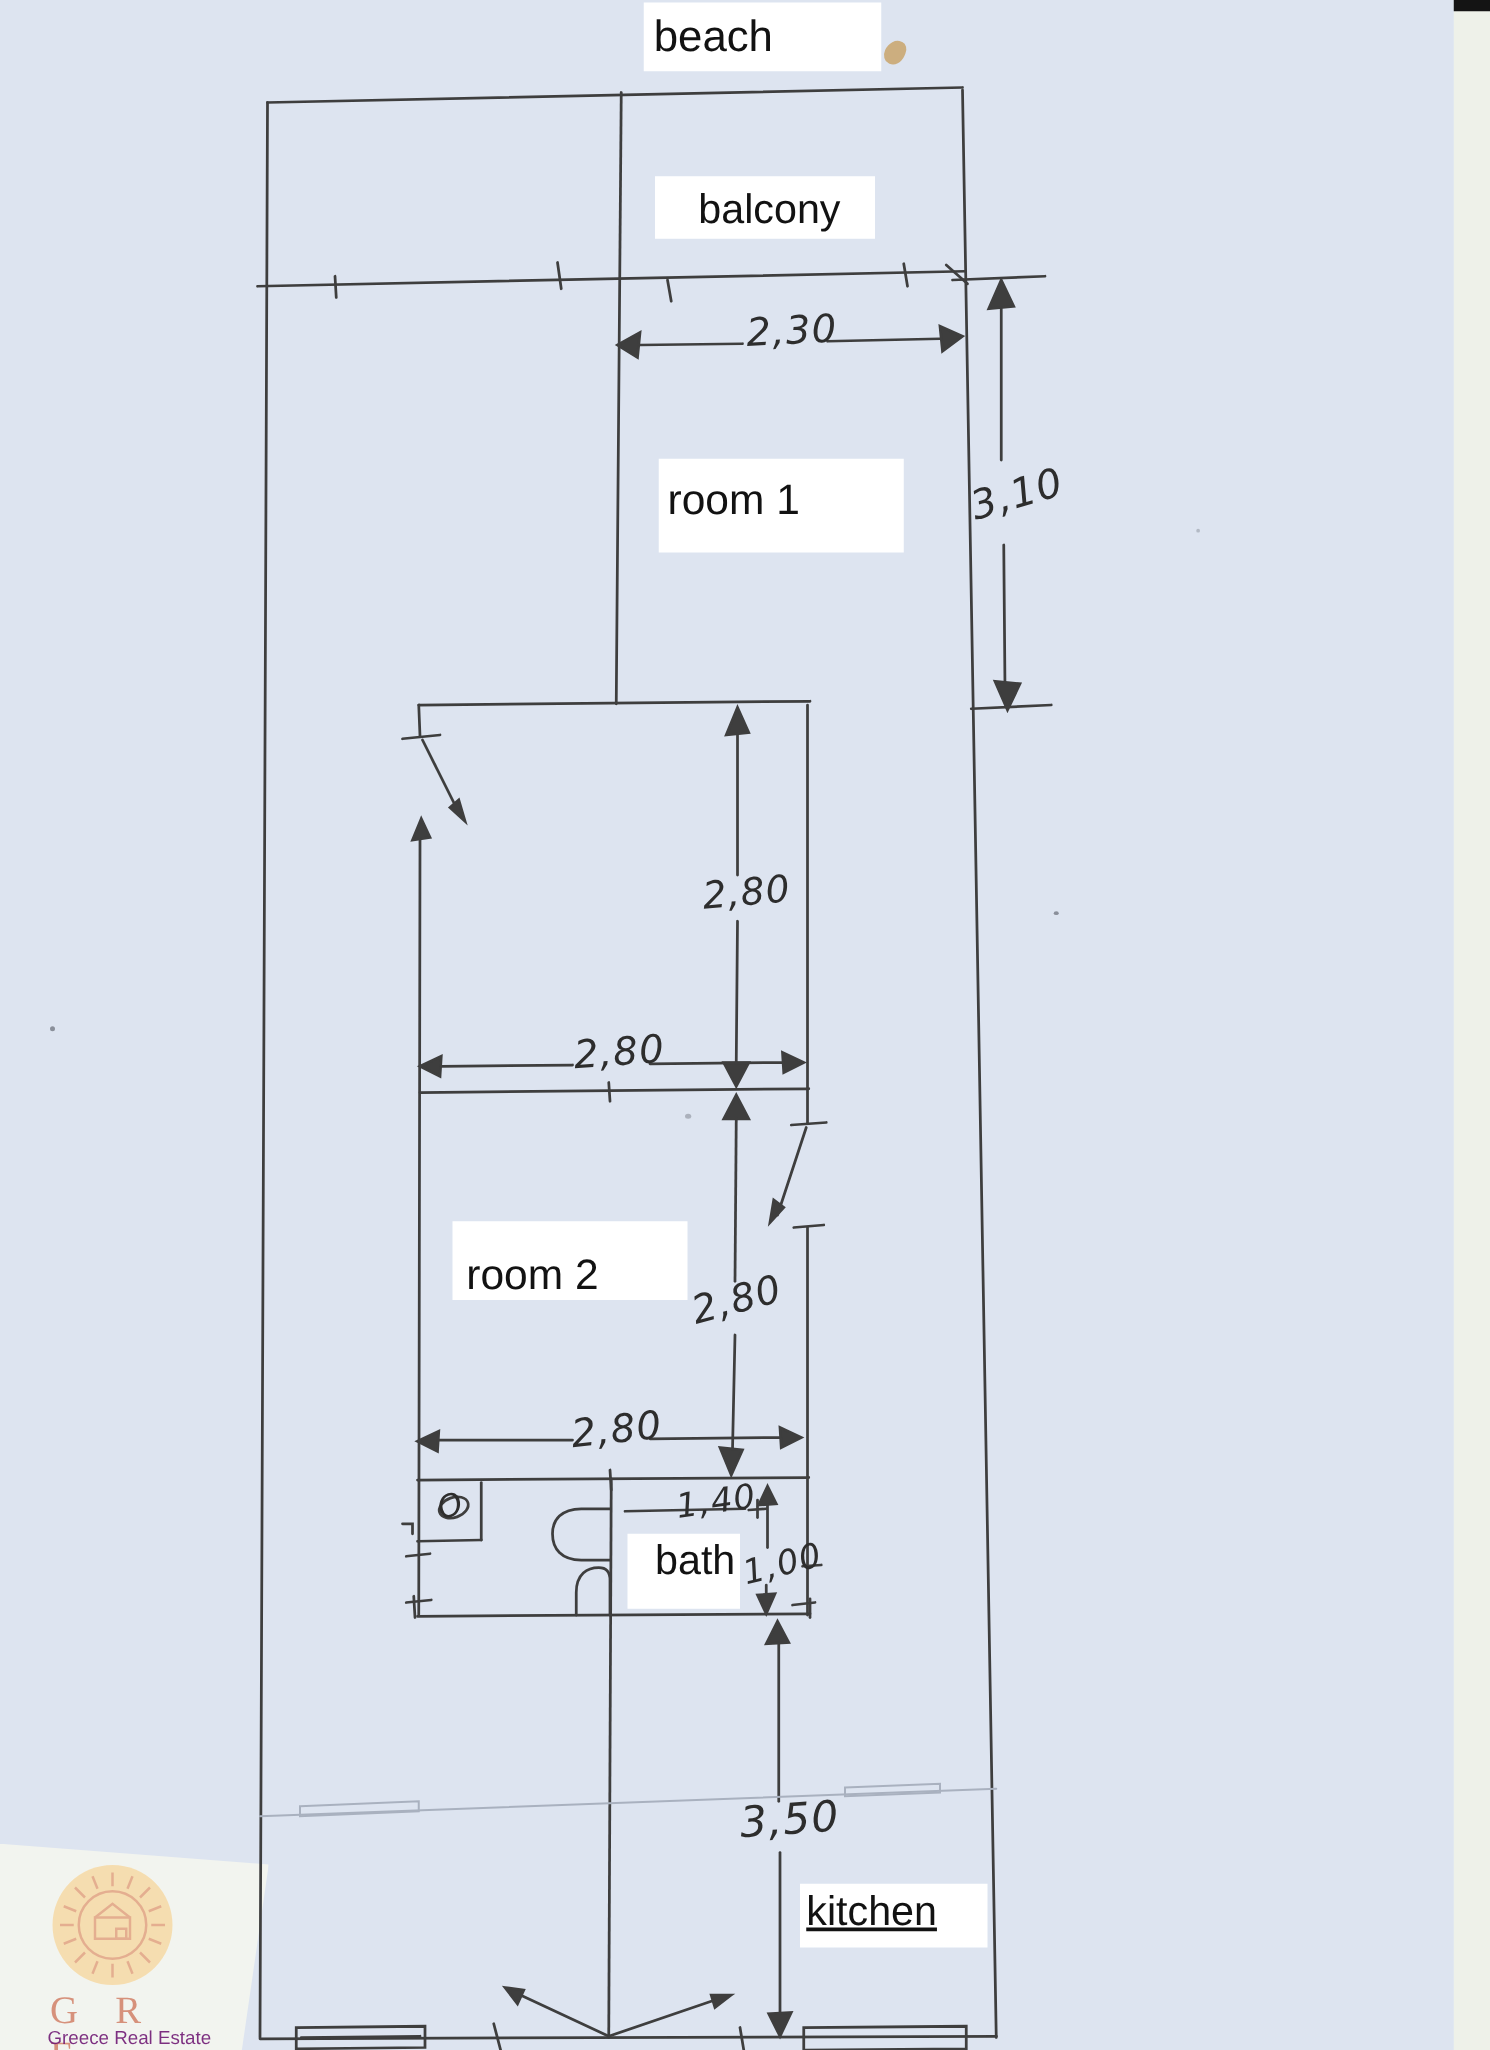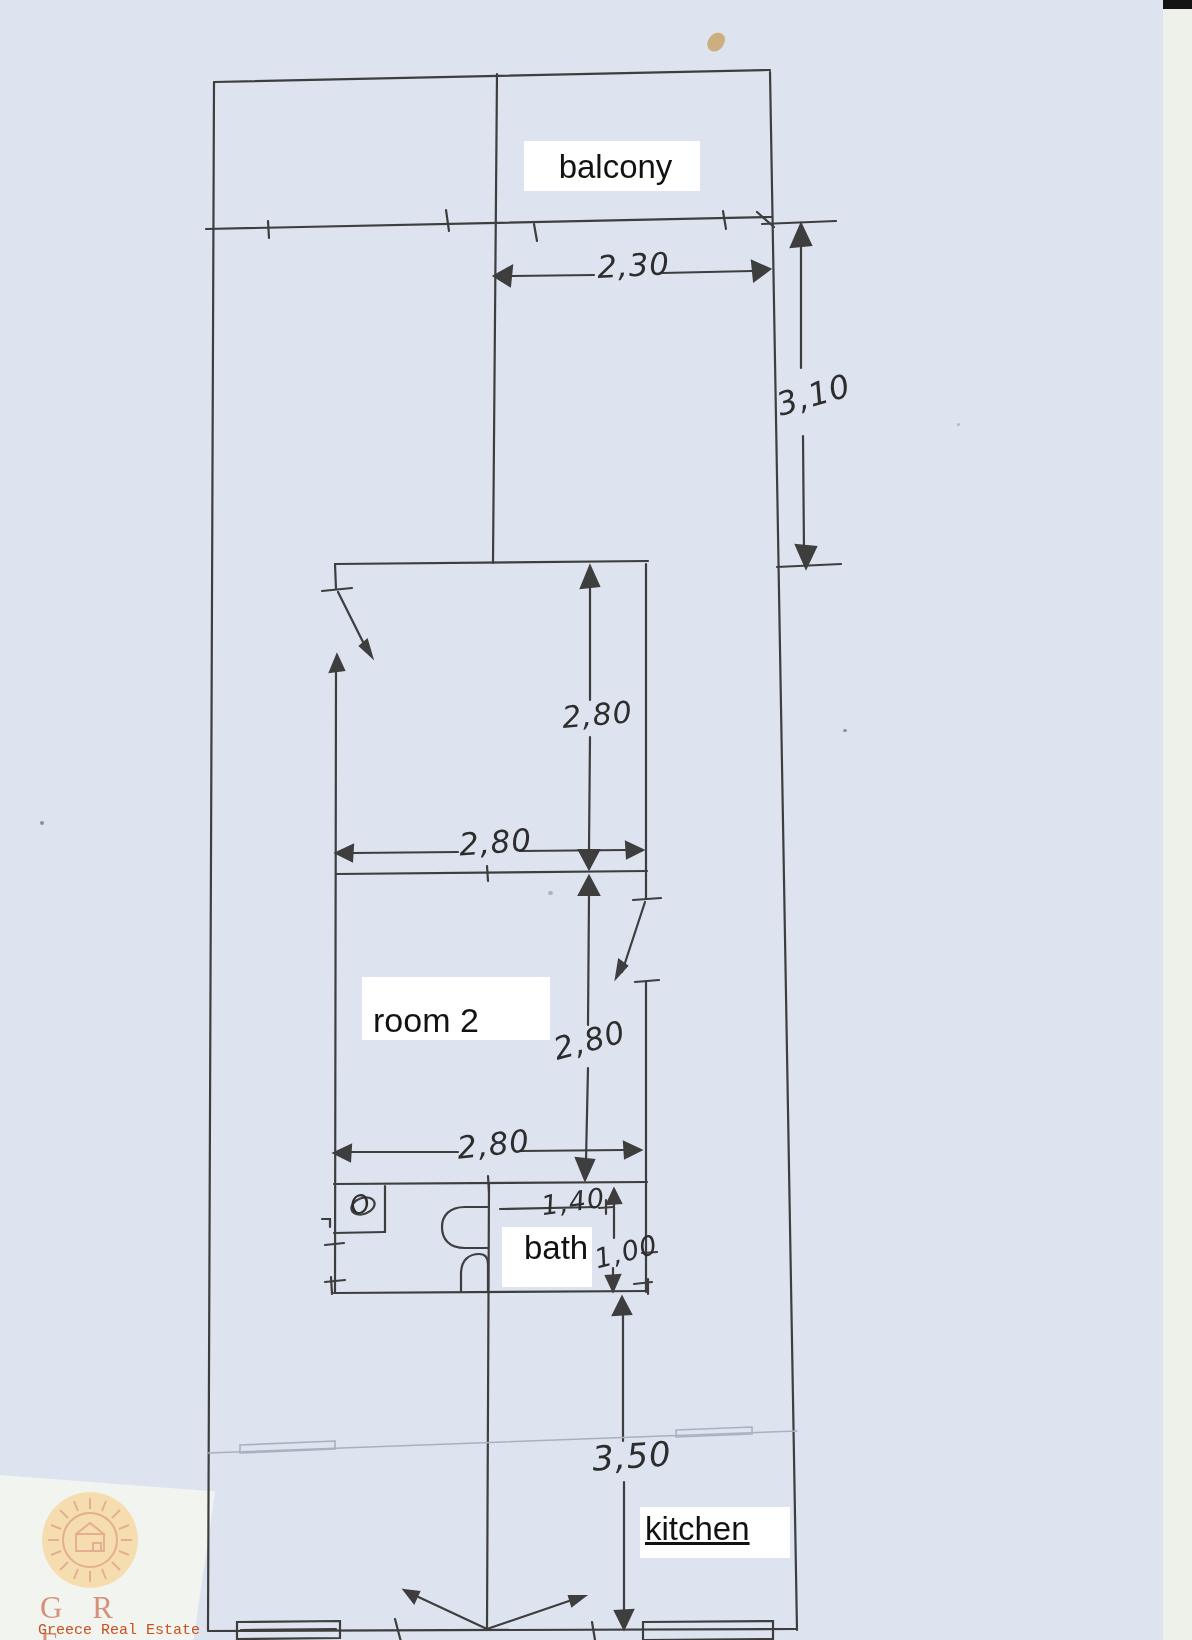--- a/index.html
+++ b/index.html
@@ -42,21 +42,21 @@
   #dim-bath-width       {left:541px;top:1186px;font-size:27px;transform:rotate(-8deg);}
   #dim-bath-depth       {left:594px;top:1236px;font-size:27px;transform:rotate(-14deg);}
   #dim-kitchen-depth    {left:592px;top:1436px;font-size:34px;transform:rotate(-4deg);}
   #toilet-mark          {left:350px;top:1190px;font-size:25px;transform:rotate(-18deg);}
 
   
   #logo-initials{position:absolute;left:40px;top:1590px;width:130px;
     font-family:"Liberation Serif", serif;font-size:31px;letter-spacing:11px;
     color:#d0795f;opacity:.8;}
   #logo-name{position:absolute;left:38px;top:1622px;
-    font-family:Liberation Mono, monospace;font-size:15px;color:#c2410c;opacity:.9;}
+    font-family:Liberation Sans, sans-serif;font-size:15px;color:#701a75;opacity:.9;}
 </style>
 </head>
 <body>
 
 <div id="page">
 
   <div id="corner-wedge"></div>
   <div id="scan-strip"></div>
   <div id="scan-bar"></div>
   <div id="smudge"></div>
@@ -230,21 +230,23 @@
         </g>
         <g>
           <path d="M76,1534 L90,1523 L104,1534"></path>
           <rect x="76" y="1534" width="28" height="17"></rect>
           <rect x="93" y="1543" width="8" height="8"></rect>
         </g>
       </g>
     </g>
   </svg>
 
+  <div class="lbl" id="beach-label">beach</div>
   <div class="lbl" id="balcony-label">balcony</div>
+  <div class="lbl" id="room1-label">room 1</div>
   <div class="lbl" id="room2-label">room 2</div>
   <div class="lbl" id="bath-label">bath</div>
   <div class="lbl" id="kitchen-label">kitchen</div>
 
   <span class="hw" id="dim-balcony-width">2,30</span>
   <span class="hw" id="dim-room1-depth">3,10</span>
   <span class="hw" id="dim-room2-upper-depth">2,80</span>
   <span class="hw" id="dim-room2-upper-width">2,80</span>
   <span class="hw" id="dim-room2-lower-depth">2,80</span>
   <span class="hw" id="dim-room2-lower-width">2,80</span>

